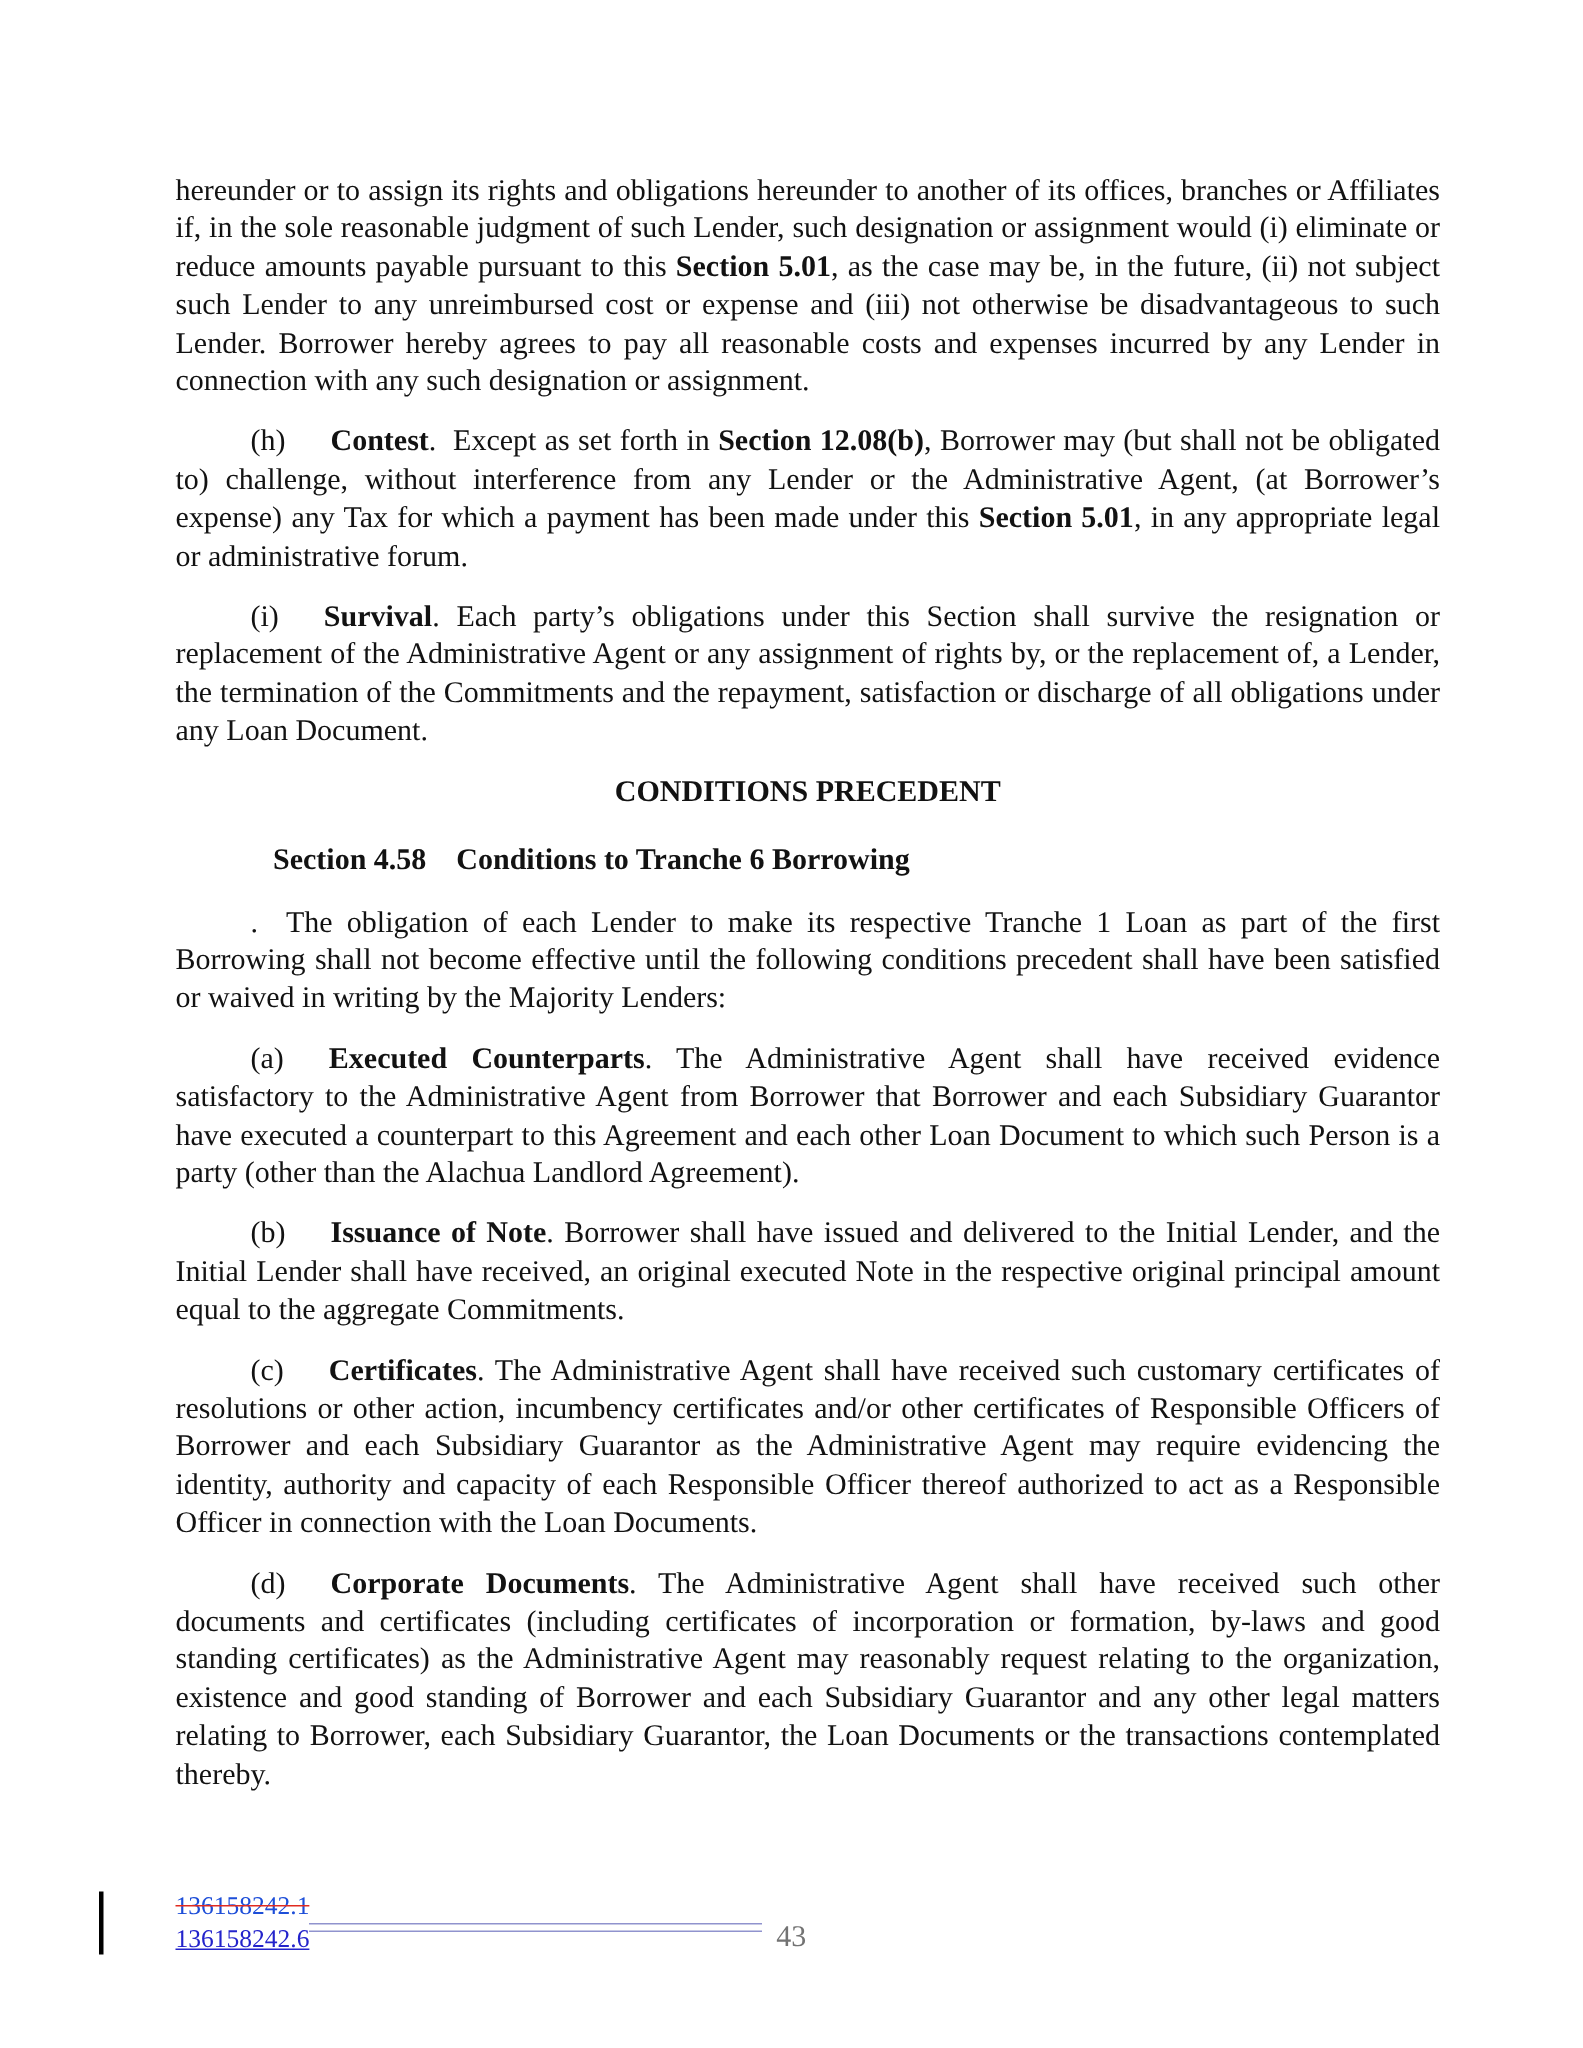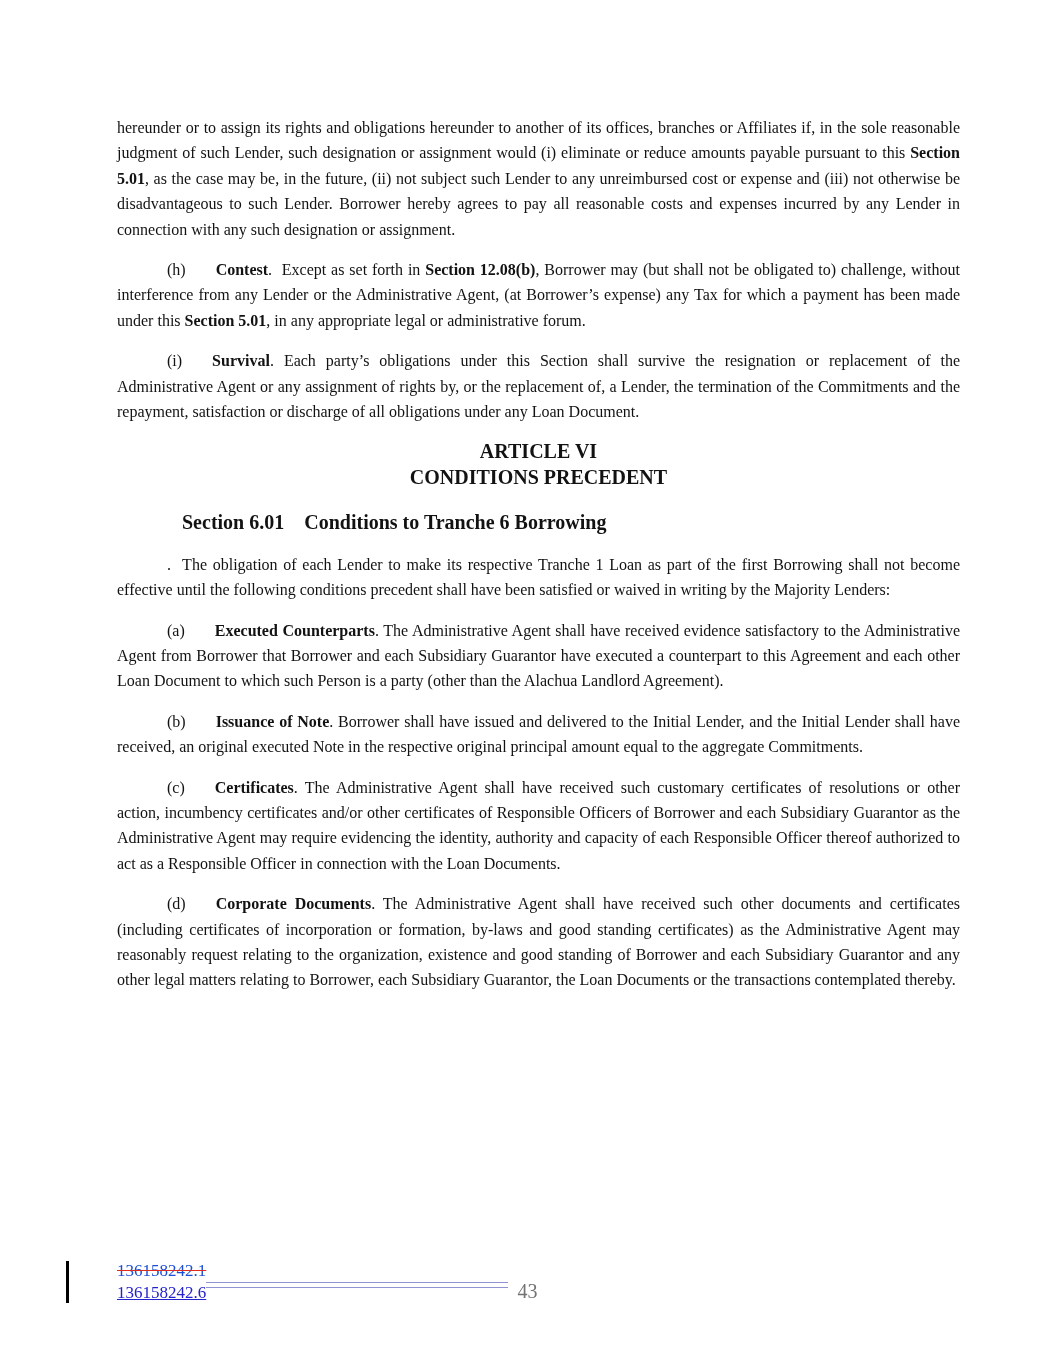--- a/index.html
+++ b/index.html
@@ -13,21 +13,21 @@
     overflow: hidden;
   }
   .content {
     position: absolute;
     left: 117px;
     top: 115px;
     width: 843px;
   }
   .para {
     margin: 0 0 15px 0;
-    font-size: 16px;
+    font-size: 20px;
     line-height: 25.4px;
     text-align: justify;
   }
   .indent { text-indent: 50px; }
   .b { font-weight: bold; }
   .tab { display: inline-block; width: 30px; }
   .tab-sm { display: inline-block; width: 20px; }
   .article-head {
     margin: 0 0 20px 0;
     font-size: 20px;
@@ -101,25 +101,24 @@
 <div class="page">
   <div class="content">
 
     <p class="para"><span>hereunder or to assign its rights and obligations hereunder to another of its offices, branches or Affiliates if, in the sole reasonable judgment of such Lender, such designation or assignment would (i) eliminate or reduce amounts payable pursuant to this </span><span class="b">Section 5.01</span><span>, as the case may be, in the future, (ii) not subject such Lender to any unreimbursed cost or expense and (iii) not otherwise be disadvantageous to such Lender. Borrower hereby agrees to pay all reasonable costs and expenses incurred by any Lender in connection with any such designation or assignment.</span></p>
 
     <p class="para indent"><span>(h)</span><span class="tab"></span><span class="b">Contest</span><span>.&nbsp; Except as set forth in </span><span class="b">Section 12.08(b)</span><span>, Borrower may (but shall not be obligated to) challenge, without interference from any Lender or the Administrative Agent, (at Borrower’s expense) any Tax for which a payment has been made under this </span><span class="b">Section 5.01</span><span>, in any appropriate legal or administrative forum.</span></p>
 
     <p class="para indent"><span>(i)</span><span class="tab"></span><span class="b">Survival</span><span>. Each party’s obligations under this Section shall survive the resignation or replacement of the Administrative Agent or any assignment of rights by, or the replacement of, a Lender, the termination of the Commitments and the repayment, satisfaction or discharge of all obligations under any Loan Document.</span></p>
 
     <div class="article-head">
-      <div>ARTICLE VI</div>
       <div>CONDITIONS PRECEDENT</div>
     </div>
 
-    <p class="section-head"><span class="b">Section 6.01</span><span class="tab-sm"></span><span class="b">Conditions to Tranche 6 Borrowing</span></p>
+    <p class="section-head"><span class="b">Section 4.58</span><span class="tab-sm"></span><span class="b">Conditions to Tranche 6 Borrowing</span></p>
 
     <p class="para indent"><span>.&nbsp; The obligation of each Lender to make its respective Tranche 1 Loan as part of the first Borrowing shall not become effective until the following conditions precedent shall have been satisfied or waived in writing by the Majority Lenders:</span></p>
 
     <p class="para indent"><span>(a)</span><span class="tab"></span><span class="b">Executed Counterparts</span><span>. The Administrative Agent shall have received evidence satisfactory to the Administrative Agent from Borrower that Borrower and each Subsidiary Guarantor have executed a counterpart to this Agreement and each other Loan Document to which such Person is a party (other than the Alachua Landlord Agreement).</span></p>
 
     <p class="para indent"><span>(b)</span><span class="tab"></span><span class="b">Issuance of Note</span><span>. Borrower shall have issued and delivered to the Initial Lender, and the Initial Lender shall have received, an original executed Note in the respective original principal amount equal to the aggregate Commitments.</span></p>
 
     <p class="para indent"><span>(c)</span><span class="tab"></span><span class="b">Certificates</span><span>. The Administrative Agent shall have received such customary certificates of resolutions or other action, incumbency certificates and/or other certificates of Responsible Officers of Borrower and each Subsidiary Guarantor as the Administrative Agent may require evidencing the identity, authority and capacity of each Responsible Officer thereof authorized to act as a Responsible Officer in connection with the Loan Documents.</span></p>
 
     <p class="para indent"><span>(d)</span><span class="tab"></span><span class="b">Corporate Documents</span><span>. The Administrative Agent shall have received such other documents and certificates (including certificates of incorporation or formation, by-laws and good standing certificates) as the Administrative Agent may reasonably request relating to the organization, existence and good standing of Borrower and each Subsidiary Guarantor and any other legal matters relating to Borrower, each Subsidiary Guarantor, the Loan Documents or the transactions contemplated thereby.</span></p>

